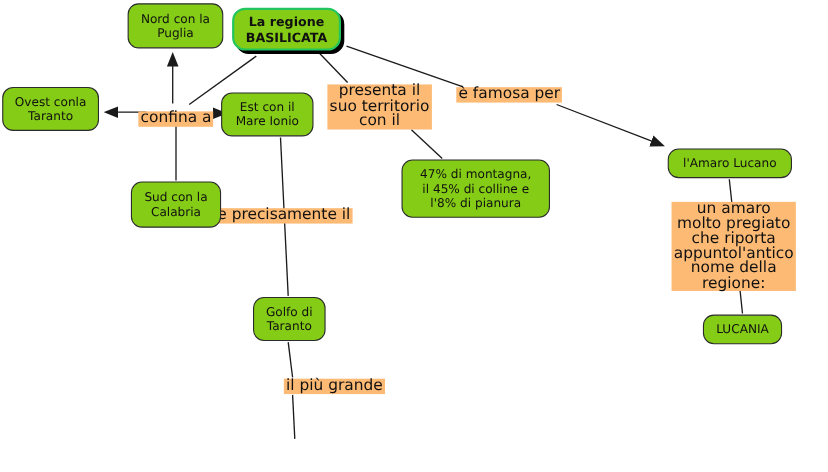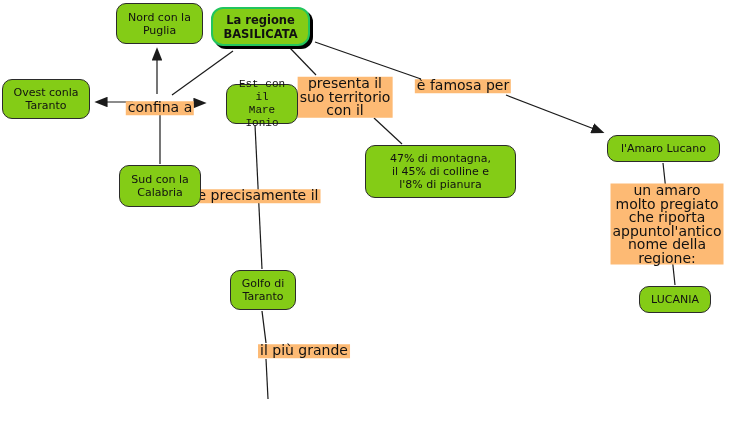--- a/index.html
+++ b/index.html
@@ -21,23 +21,23 @@
     background:#fdba74;text-align:center;color:#111;
     font-size:14px;line-height:13.5px;white-space:pre-line;padding:0 2px;
   }
   #n-nord{left:116px;top:3px;width:87px;height:41px;}
   #n-basilicata{
     left:211px;top:7px;width:99px;height:39px;
     border:2px solid #22c55e;border-radius:12px;box-shadow:3px 3px 0 #000;
     font-weight:bold;font-size:11.5px;line-height:14px;
   }
   #n-ovest{left:2px;top:79px;width:88px;height:40px;}
-  #n-est{left:226px;top:84px;width:72px;height:40px;font-family:Liberation Mono, monospace;}
+  #n-est{left:201px;top:84px;width:84px;height:40px;}
   #n-sud{left:119px;top:165px;width:82px;height:42px;}
-  #n-montagna{left:365px;top:145px;width:151px;height:53px;}
+  #n-montagna{left:365px;top:145px;width:135px;height:53px;}
   #n-amaro{left:607px;top:135px;width:113px;height:27px;}
   #n-lucania{left:639px;top:286px;width:72px;height:27px;}
   #n-golfo{left:230px;top:270px;width:66px;height:40px;}
   #n-ditalia{left:237px;top:400px;width:59px;height:27px;}
   #p-confina{left:160px;top:108px;}
   #p-presenta{left:345px;top:97px;}
   #p-famosa{left:463px;top:86px;}
   #p-precisamente{left:258px;top:196px;}
   #p-amaro-desc{left:667px;top:224px;}
   #p-grande{left:264px;top:351px;margin-left:40px;}

